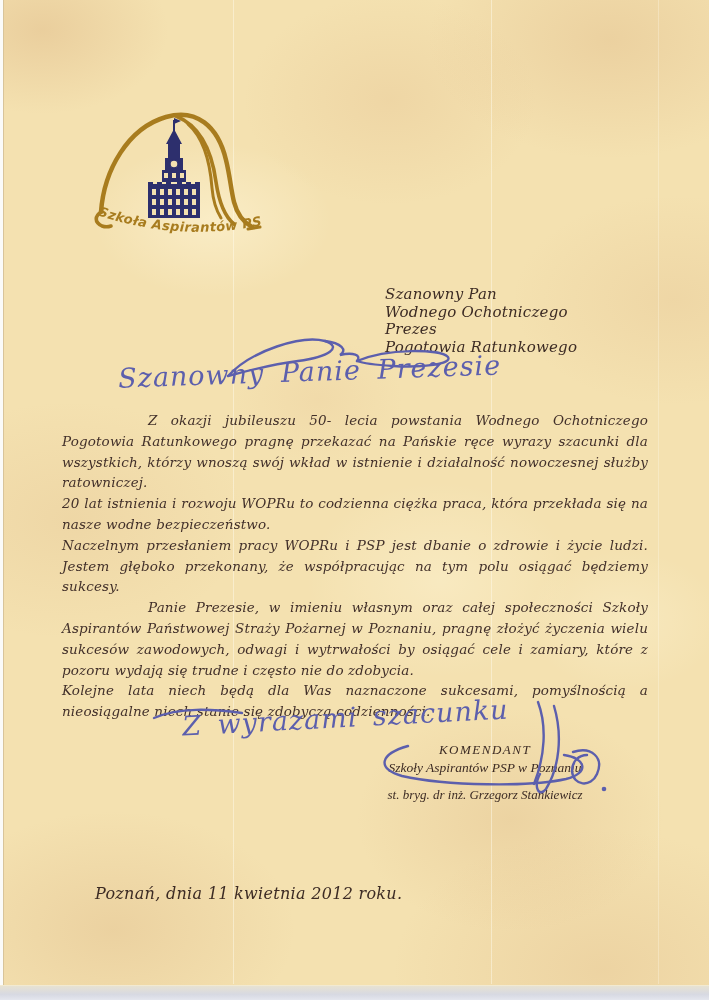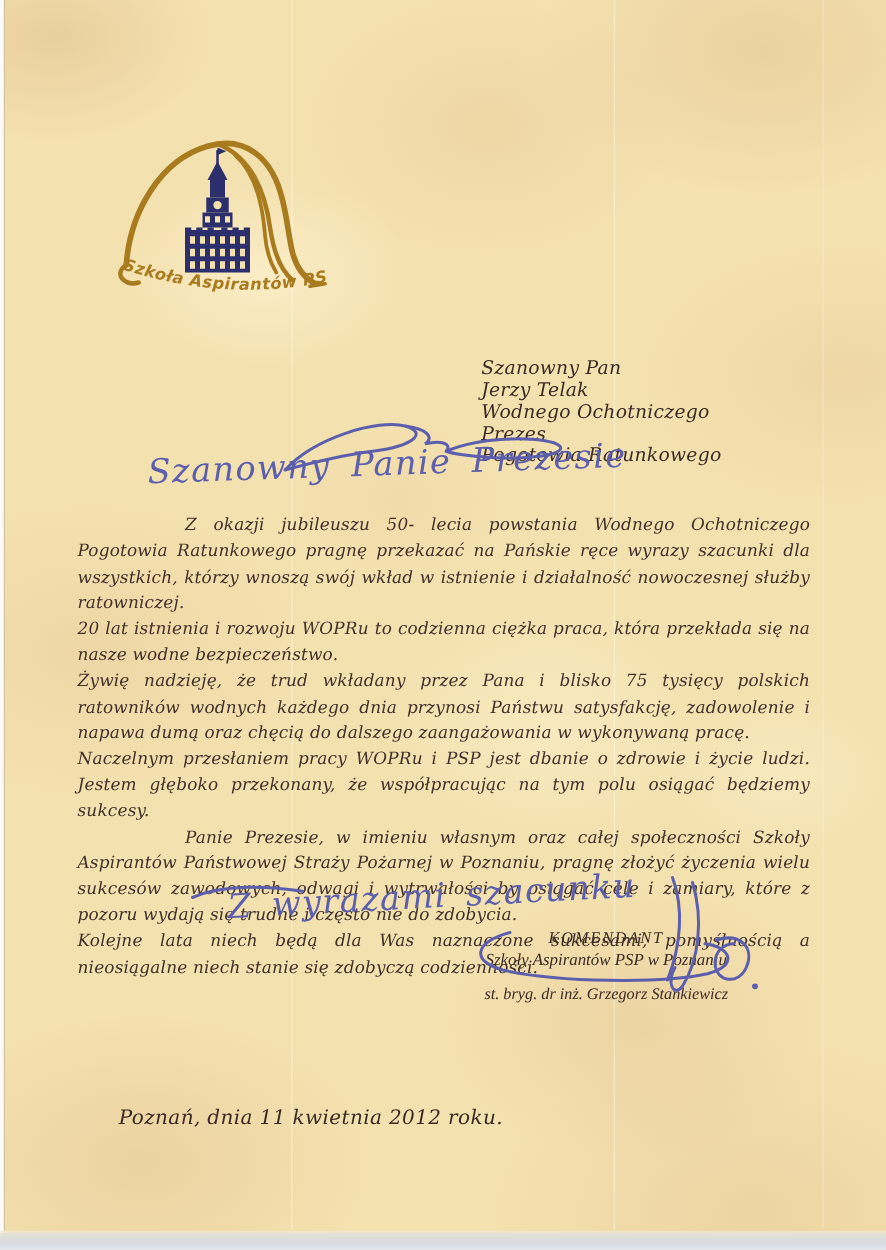--- a/index.html
+++ b/index.html
@@ -119,39 +119,37 @@
     <defs>
         <path id="brimArc" d="M 6,114 Q 88,142 170,126"></path>
       </defs>
     <text font-size="13" font-weight="bold" font-style="italic" fill="#a87c1e" font-family="DejaVu Sans, Liberation Sans, sans-serif" letter-spacing="0.4">
       <textPath href="#brimArc" startOffset="4">Szkoła Aspirantów PSP</textPath>
     </text>
   </svg>
 
   <div class="recipient">
     <div>Szanowny Pan</div>
-    <div>Jerzy Telak</div>
     <div>Wodnego Ochotniczego</div>
     <div>Prezes</div>
     <div>Pogotowia Ratunkowego</div>
   </div>
 
   <div class="hand salutation-text">Szanowny Panie Prezesie</div>
   <svg class="overlay-svg" style="left:110px;top:328px" width="360" height="80" viewBox="0 0 360 80">
     <g fill="none" stroke="#5c5fad" stroke-width="2.4" stroke-linecap="round">
       <path d="M 118,48 C 142,22 192,7 215,13 C 233,19 219,29 188,33 C 165,36 140,42 118,48"></path>
       <path d="M 215,13 C 231,15 238,22 230,27 C 243,24 252,27 247,33"></path>
       <path d="M 247,33 C 278,20 330,21 338,29 C 343,36 312,40 283,38 C 268,37 255,36 247,33"></path>
     </g>
   </svg>
 
   <div class="body-text">
     <p class="indent">Z okazji jubileuszu 50- lecia powstania Wodnego Ochotniczego Pogotowia Ratunkowego pragnę przekazać na Pańskie ręce wyrazy szacunki dla wszystkich, którzy wnoszą swój wkład w istnienie i działalność nowoczesnej służby ratowniczej.</p>
     <p>20 lat istnienia i rozwoju WOPRu to codzienna ciężka praca, która przekłada się na nasze wodne bezpieczeństwo.</p>
-    <p>Żywię nadzieję, że trud wkładany przez Pana i blisko 75 tysięcy polskich ratowników wodnych każdego dnia przynosi Państwu satysfakcję, zadowolenie i napawa dumą oraz chęcią do dalszego zaangażowania w wykonywaną pracę.</p>
     <p>Naczelnym przesłaniem pracy WOPRu i PSP jest dbanie o zdrowie i życie ludzi. Jestem głęboko przekonany, że współpracując na tym polu osiągać będziemy sukcesy.</p>
     <p class="indent">Panie Prezesie, w imieniu własnym oraz całej społeczności Szkoły Aspirantów Państwowej Straży Pożarnej w Poznaniu, pragnę złożyć życzenia wielu sukcesów zawodowych, odwagi i wytrwałości by osiągać cele i zamiary, które z pozoru wydają się trudne i często nie do zdobycia.</p>
     <p>Kolejne lata niech będą dla Was naznaczone sukcesami, pomyślnością a nieosiągalne niech stanie się zdobyczą codzienności.</p>
   </div>
 
   <div class="hand closing-text">Z wyrazami szacunku</div>
   <svg class="overlay-svg" style="left:150px;top:698px" width="120" height="55" viewBox="0 0 120 55">
     <path d="M 4,20 C 30,9 62,11 92,15" fill="none" stroke="#5c5fad" stroke-width="2.4" stroke-linecap="round"></path>
   </svg>
 

